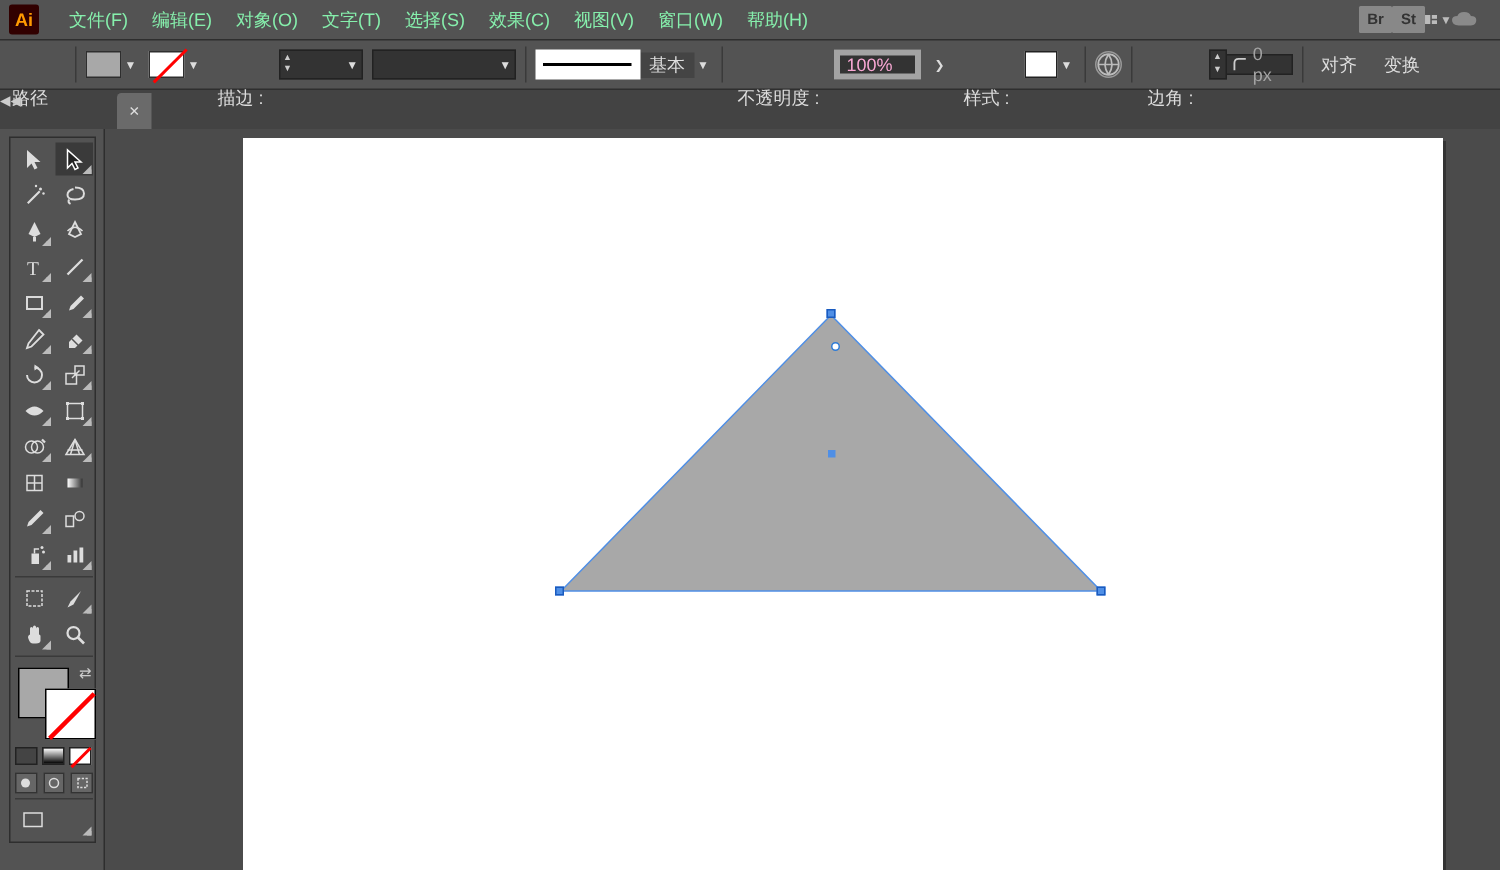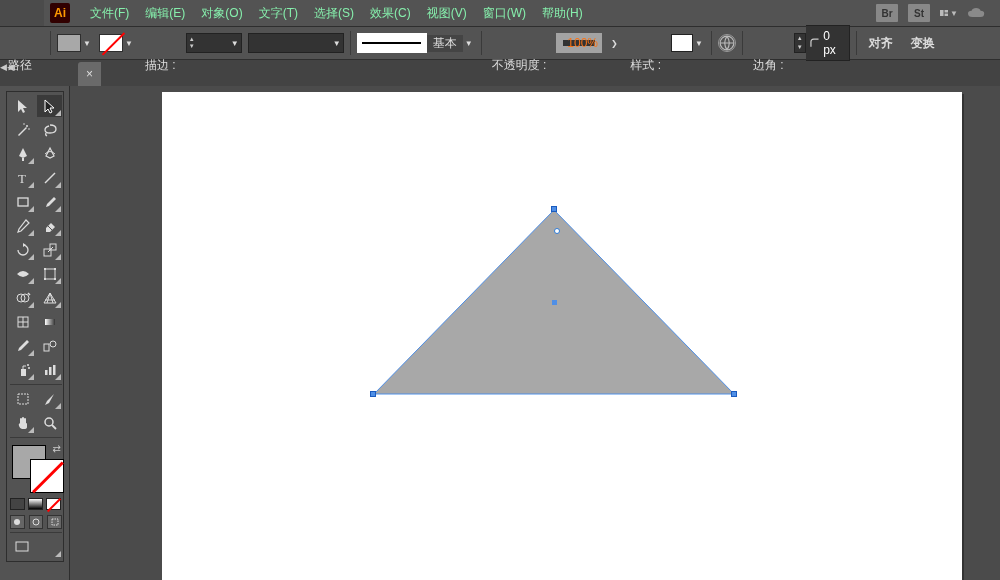--- a/index.html
+++ b/index.html
@@ -10,40 +10,40 @@
     color: #ddd;
     background: #4b4b4b;
     overflow: hidden;
     user-select: none;
   }
   
   .menubar {
     height: 26px;
     background: #535353;
     display: flex; align-items: center;
-    padding: 0 6px; gap: 4px; margin-left: 44px;
+    padding: 0 6px; gap: 4px;
   }
   .ai-logo {
     width: 20px; height: 20px;
     background: #310000;
     color: #ff9a00;
     font-weight: bold;
     font-size: 12px;
     display: flex; align-items: center; justify-content: center;
     border-radius: 2px;
     margin-right: 10px;
   }
   .menu-item {
     padding: 3px 6px;
     color: #86efac;
     cursor: default;
   }
   .menu-right {
     margin-left: auto;
-    display: flex; align-items: center; gap: 10px;
+    display: flex; align-items: center; 
     padding-right: 8px;
   }
   .sq-badge {
     width: 22px; height: 18px;
     background: #888;
     color: #333;
     font-size: 10px;
     font-weight: bold;
     display: flex; align-items: center; justify-content: center;
     border-radius: 1px;
@@ -93,23 +93,23 @@
   .stroke-input { width: 56px; }
   .profile-name { background:#444; padding:0 6px;font-family:Liberation Mono, monospace; }
   .brush-line {
     width: 70px; height: 20px;
     background: #fff;
     display:flex; align-items:center; justify-content:center;
     position: relative;
   }
   .brush-line .line { width: 85%; height:2px; background:#000; }
   .opacity-field {
-    width: 46px; height: 20px;
-    background: #333; color:#f97316;
-    border:7px solid #a3a3a3;
+    width: 58px; height: 20px;
+    background: #333; color:#f9a8d4;
+    border:4px solid #a3a3a3;
     padding:0 4px;
     display:flex; align-items:center;
   }
   .style-swatch {
     width:22px; height:18px; background:#fff; border:1px solid #222;
   }
   .globe {
     width:18px; height:18px; border:1px solid #999; border-radius:50%;
     display:flex; align-items:center; justify-content:center;
     color:#ccc; font-size:10px;
@@ -117,28 +117,27 @@
   .corner-spin {
     display:flex; align-items:center;
   }
   .corner-spin .spin {
     width:12px; height:20px; background:#333;
     display:flex; flex-direction:column;
     border:1px solid #222;
   }
   .corner-spin .spin div{ flex:1; font-size:6px; color:#ccc; text-align:center; line-height:8px;}
   .corner-val {
-    width:44px; height:36px; background:#333; color:#ffffff;
+    width:44px; height:14px; background:#333; color:#a3a3a3;
     border:1px solid #222; border-left:none;
     display:flex; align-items:center; padding:0 4px; gap:4px;
   }
   .btn-txt {
     padding: 3px 6px;
     color:#ddd;
-    font-weight:bold;
   }
   .sep {
     width:1px; height:24px; background:#3a3a3a;
   }
   
   .tabrow {
     height: 26px;
     background: #434343;
     display:flex; align-items:flex-end;
     padding-left: 78px;

